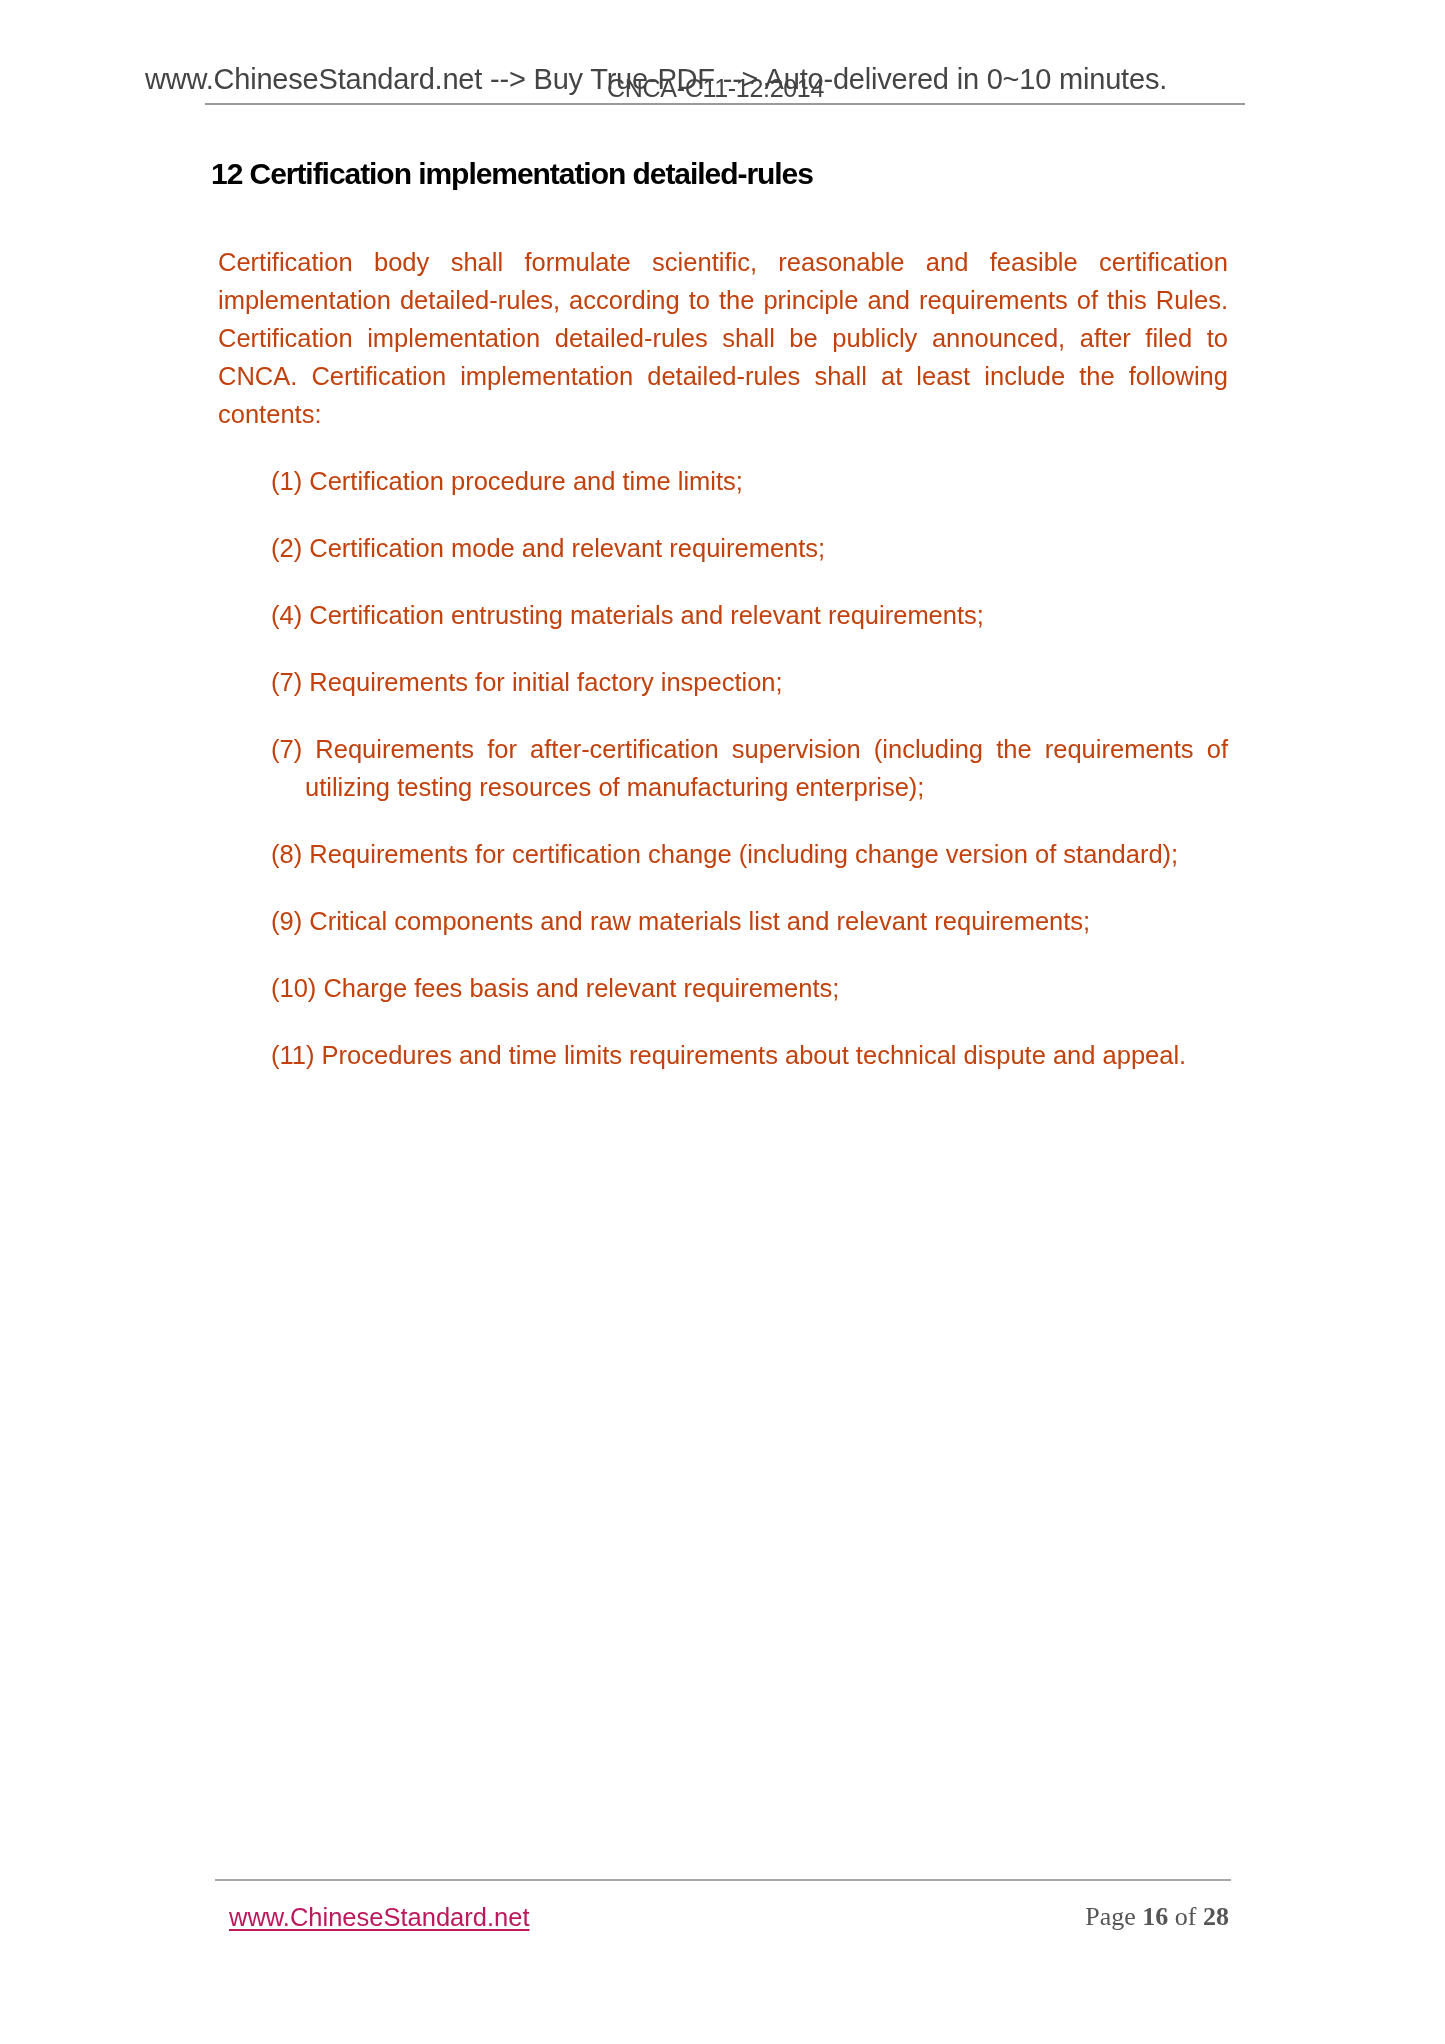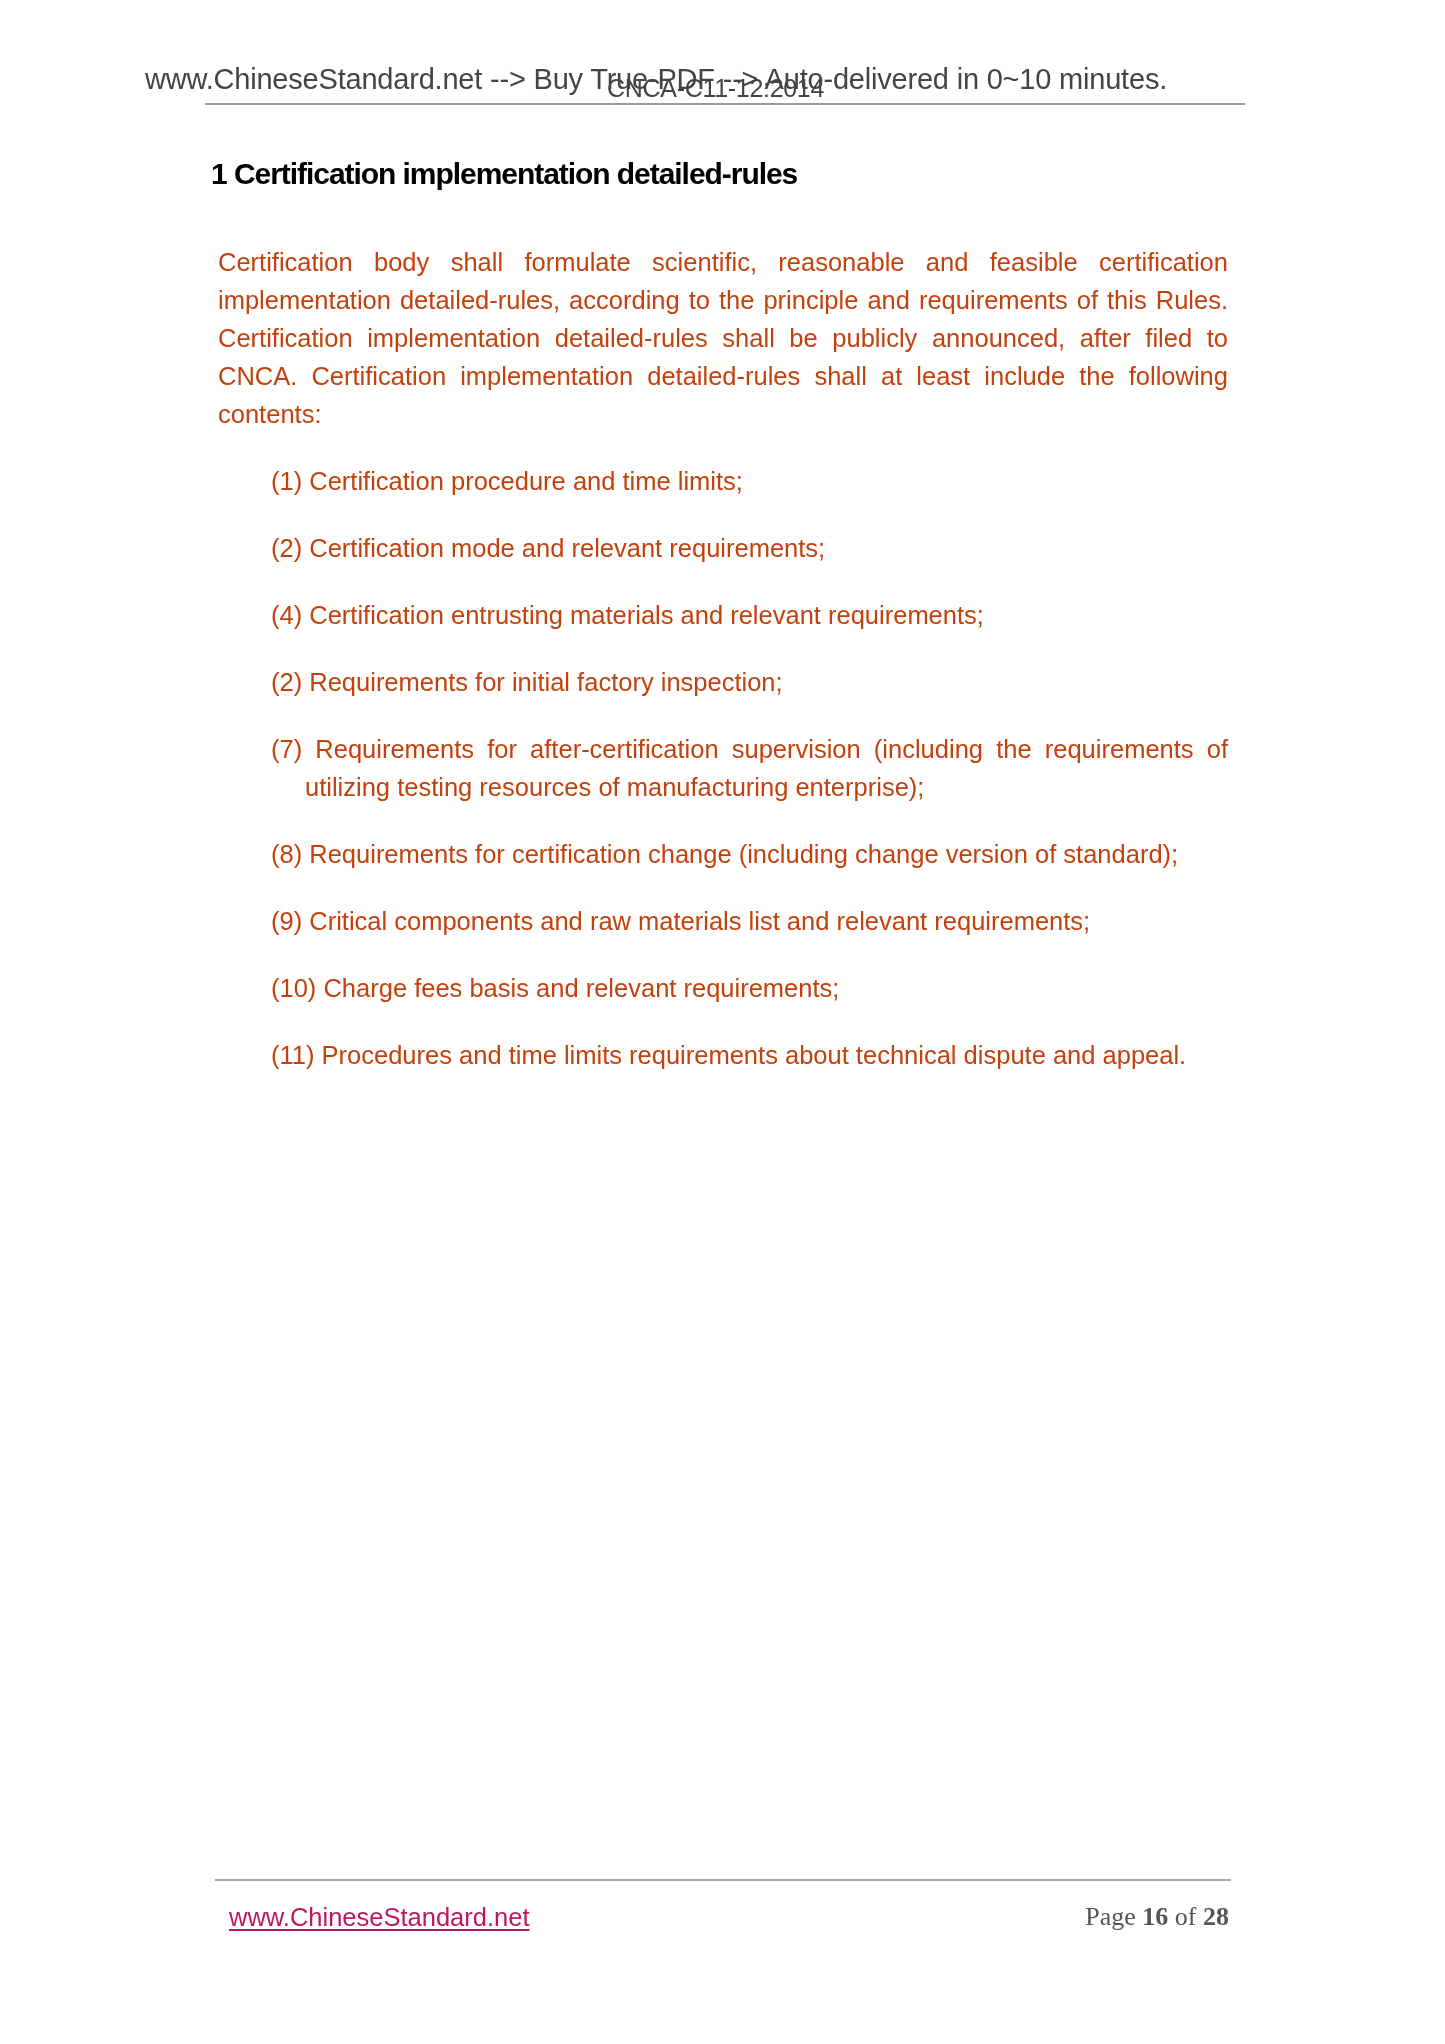--- a/index.html
+++ b/index.html
@@ -120,29 +120,29 @@
     }
     .page-num b { font-weight: bold; }
   </style>
 </head>
 <body>
 
 <div class="banner">www.ChineseStandard.net --&gt; Buy True-PDF --&gt; Auto-delivered in 0~10 minutes.</div>
 <div class="doc-code">CNCA-C11-12:2014</div>
 <div class="header-rule"></div>
 
-<h2 class="heading">1 Certification implementation detailed-rules</h2>
+<h2 class="heading">12 Certification implementation detailed-rules</h2>
 
 <div class="content">
   <p class="intro">Certification body shall formulate scientific, reasonable and feasible certification implementation detailed-rules, according to the principle and requirements of this Rules. Certification implementation detailed-rules shall be publicly announced, after filed to CNCA. Certification implementation detailed-rules shall at least include the following contents:</p>
   <ul class="items">
     <li class="item item-first">(1) Certification procedure and time limits;</li>
     <li class="item">(2) Certification mode and relevant requirements;</li>
     <li class="item">(4) Certification entrusting materials and relevant requirements;</li>
-    <li class="item">(2) Requirements for initial factory inspection;</li>
+    <li class="item">(7) Requirements for initial factory inspection;</li>
     <li class="item">(7) Requirements for after-certification supervision (including the requirements of utilizing testing resources of manufacturing enterprise);</li>
     <li class="item">(8) Requirements for certification change (including change version of standard);</li>
     <li class="item">(9) Critical components and raw materials list and relevant requirements;</li>
     <li class="item">(10) Charge fees basis and relevant requirements;</li>
     <li class="item">(11) Procedures and time limits requirements about technical dispute and appeal.</li>
   </ul>
 </div>
 
 <div class="footer-rule"></div>
 <a class="footer-link">www.ChineseStandard.net</a>

